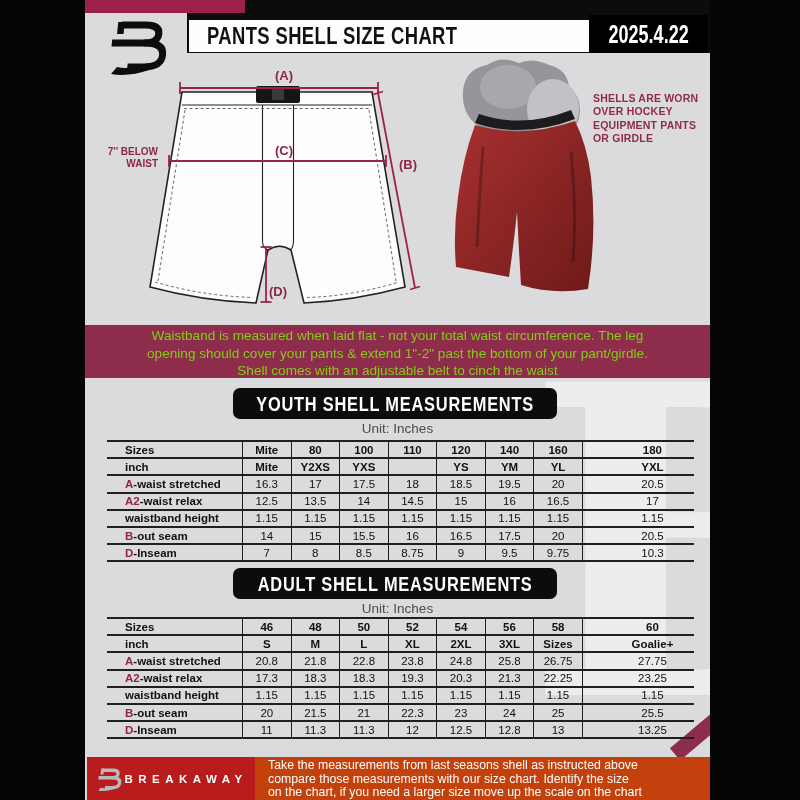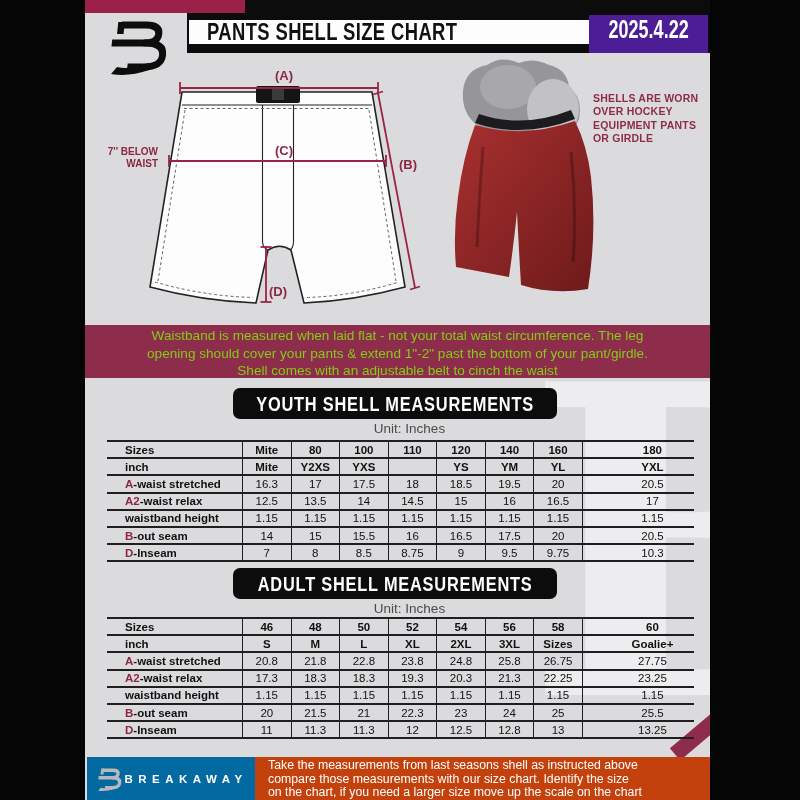--- a/index.html
+++ b/index.html
@@ -9,62 +9,62 @@
 
   
   .watermark{position:absolute;left:440px;top:350px;font-family:"DejaVu Serif",serif;
              font-weight:bold;font-size:430px;line-height:.9;color:rgba(255,255,255,.5);}
   .wedge{position:absolute;left:583px;top:727px;width:60px;height:16px;background:#8e2c4b;
          transform:rotate(-40deg);}
 
   
   .band{position:absolute;left:102px;top:0;width:523px;height:53px;background:#0c0c0c;}
   .topstrip{position:absolute;left:0;top:0;width:160px;height:13px;background:#9b2148;}
-  .titlebox{position:absolute;left:104px;top:20px;width:400px;height:24px;background:#fdfdfd;
+  .titlebox{position:absolute;left:104px;top:20px;width:400px;height:32px;background:#fdfdfd;
             display:flex;align-items:center;padding-left:18px;box-sizing:border-box;}
   .titletext{font-size:23px;font-weight:bold;color:#111;transform:scaleX(.8);transform-origin:left center;
              white-space:nowrap;letter-spacing:.5px;}
-  .datebox{position:absolute;left:504px;top:15px;width:119px;height:38px;background:#4c1d95;
-           display:flex;justify-content:center;}
+  .datebox{position:absolute;left:504px;top:15px;width:119px;height:38px;background:#000000;
+           display:flex;align-items:center;justify-content:center;}
   .datetext{font-size:25px;font-weight:bold;color:#fff;transform:scaleX(.72);white-space:nowrap;}
   .hlogo{position:absolute;left:16px;top:13px;}
 
   
   .dimlabel{position:absolute;width:44px;text-align:center;font-weight:bold;font-size:13px;color:#8c2742;}
   .waistnote{position:absolute;left:5px;top:146px;width:68px;text-align:right;font-size:10px;
              font-weight:bold;color:#8c2742;line-height:12px;}
   .photonote{position:absolute;left:508px;top:92px;width:120px;font-size:10.5px;font-weight:bold;
              color:#8e2c48;line-height:13.3px;letter-spacing:.2px;}
 
   
   .notebanner{position:absolute;left:0;top:325px;width:625px;height:53px;background:#8e2c4b;
               color:#84cc16;text-align:center;font-size:13.6px;line-height:17.6px;padding-top:2px;
               box-sizing:border-box;}
 
   
   .secbanner{position:absolute;left:148px;width:324px;height:31px;background:#0c0c0c;border-radius:7px;
              display:flex;align-items:center;justify-content:center;}
   .secbanner span{color:#fff;font-weight:bold;font-size:21px;letter-spacing:1px;transform:scaleX(.78);
                   white-space:nowrap;}
-  .unit{position:absolute;left:0;width:625px;text-align:center;font-size:13.5px;color:#4a4a4a;padding-left:12px;}
+  .unit{position:absolute;left:0;width:625px;text-align:center;font-size:13.5px;color:#4a4a4a;}
 
   
   .table{position:absolute;left:22px;width:587px;border-bottom:2.6px solid #1f1f1f;font-size:11.5px;color:#111;}
   .trow{display:flex;border-top:2.2px solid #1f1f1f;height:15.2px;align-items:center;}
   .tcell{box-sizing:border-box;overflow:hidden;white-space:nowrap;}
   .tlabel{width:135px;padding-left:18px;font-weight:bold;}
   .tval{flex:1;text-align:center;border-left:1.4px solid #1f1f1f;align-self:stretch;
         display:flex;align-items:center;justify-content:center;}
   .tval:last-child{flex:1.75;padding-left:28px;}
   .trow .tval{font-weight:normal;}
   .thead .tval{font-weight:bold;}
   .mprefix{color:#8e2640;font-weight:bold;}
 
   
-  .flogo-box{position:absolute;left:2px;top:757px;width:168px;height:43px;background:#0369a1;
+  .flogo-box{position:absolute;left:2px;top:757px;width:168px;height:43px;background:#b91c1c;
              display:flex;align-items:center;justify-content:center;}
   .fbrand{color:#fff;font-size:11.5px;font-weight:bold;letter-spacing:5.5px;}
   .fpanel{position:absolute;left:170px;top:757px;width:455px;height:43px;background:#c2410c;
           color:#fff;font-size:12.3px;line-height:13.6px;padding:2px 0 0 13px;box-sizing:border-box;}
   svg{display:block;}
 </style>
 </head>
 <body>
 
 <div class="canvas">

